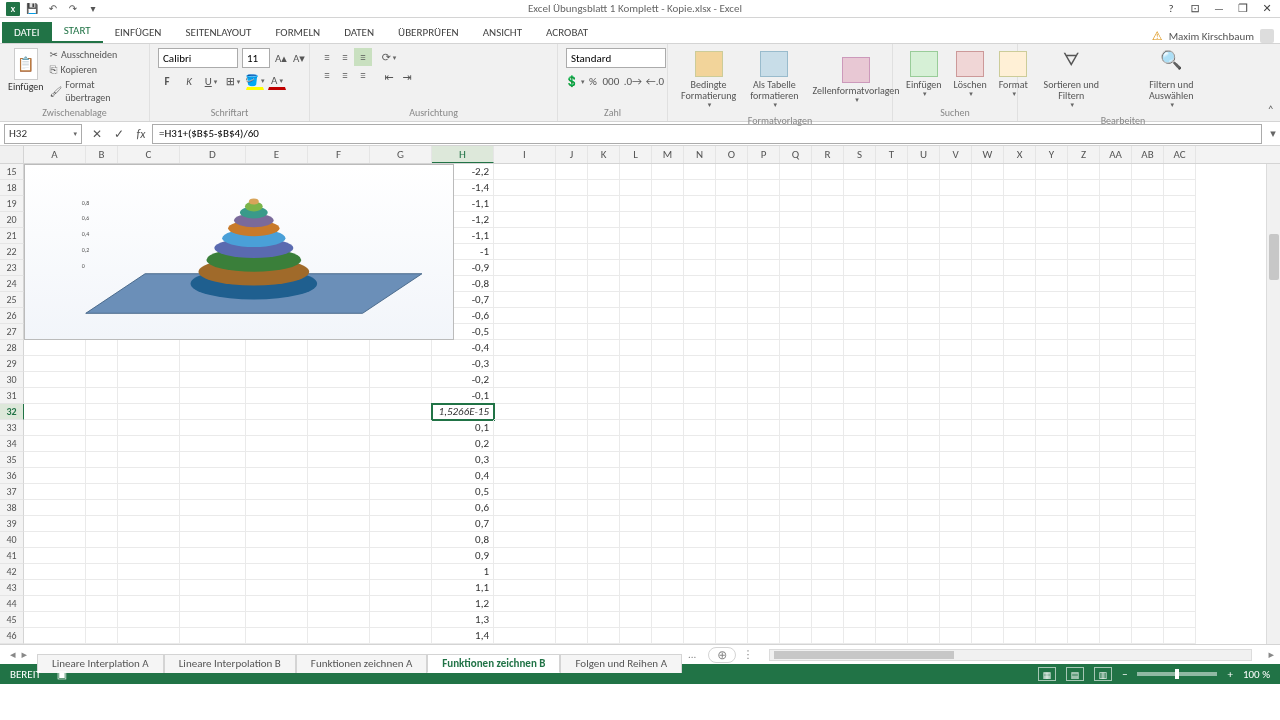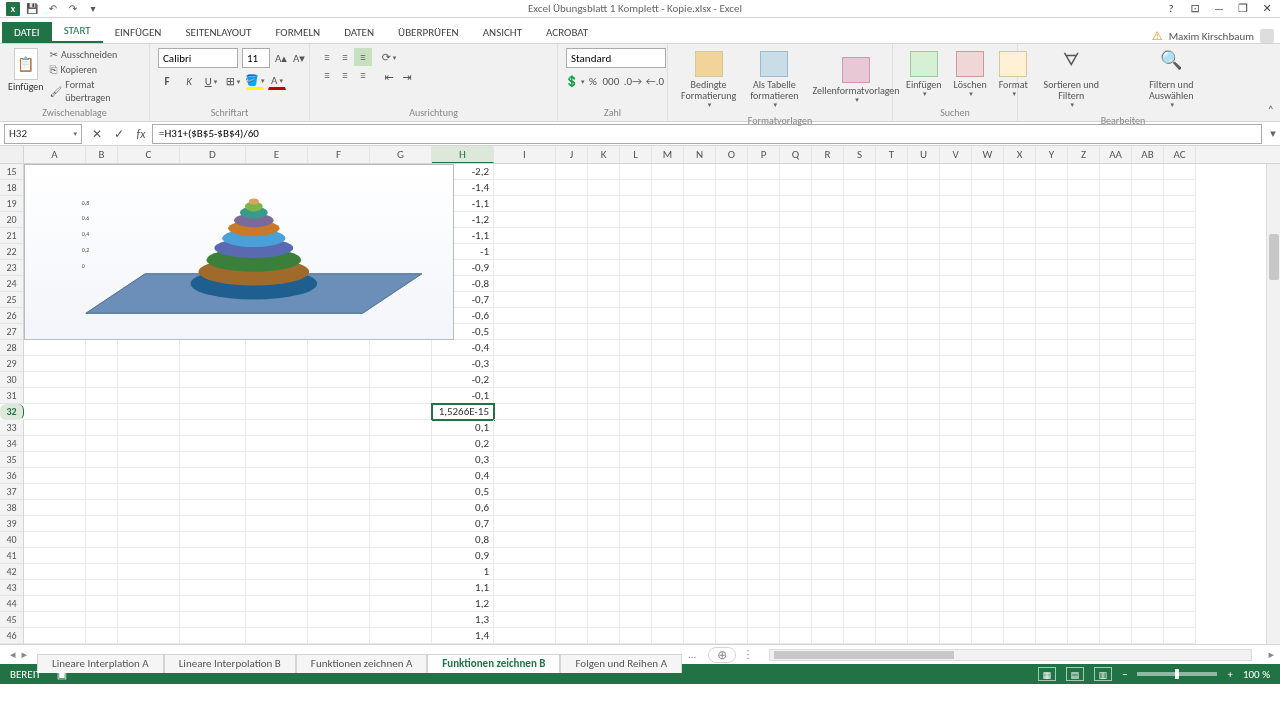--- a/index.html
+++ b/index.html
@@ -56,23 +56,23 @@
 
 
 .grid-wrap { position:relative; height: 498px; overflow:hidden; background:#fff; }
 .col-headers { height:18px; display:flex; background:#f3f3f3; border-bottom:1px solid #d4d4d4; }
 .corner { width:24px; border-right:1px solid #d4d4d4; background:#f0f0f0;}
 .col-h { border-right:1px solid #e5e5e5; text-align:center; font-size:11px; color:#555; line-height:18px; }
 .col-h.sel { background:#dde8da; color:#217346; border-bottom:1px solid #217346;}
 .rows { position:absolute; top:18px; left:0; right:0; bottom:0; }
 .row { height:16px; display:flex; }
 .row-h { width:24px; border-right:1px solid #d4d4d4; border-bottom:1px solid #e5e5e5; background:#f3f3f3; text-align:center; font-size:10px; color:#555; line-height:16px; }
-.row-h.sel { background:#dde8da; color:#217346; font-weight:bold; border-right:1px solid #217346;border-radius:6px;}
+.row-h.sel { background:#dde8da; color:#217346; font-weight:bold; border-right:1px solid #217346;}
 .cell { border-right:1px solid #eaeaea; border-bottom:1px solid #eaeaea; font-size:11px; text-align:right; padding:0 4px; line-height:16px; overflow:hidden; white-space:nowrap; }
-.cell.selected { outline:2px solid #217346; outline-offset:-1px; background:#fff; }
+.cell.selected { outline:2px solid #217346; outline-offset:-1px; background:#fff;font-style:italic; }
 .chart-overlay { position:absolute; top:18px; left:24px; width:430px; height:176px; border:1px solid #bbb; background:linear-gradient(180deg,#ffffff,#f2f5fa); overflow:hidden; }
 .chart-overlay svg { width:100%; height:100%; }
 .vscroll { position:absolute; right:0; top:18px; bottom:0; width:14px; background:#f1f1f1; border-left:1px solid #dcdcdc; }
 .vscroll .thumb { position:absolute; left:2px; width:10px; background:#c7c7c7; border-radius:2px; }
 
 
 .sheet-bar { height:20px; border-top:1px solid #d4d4d4; display:flex; align-items:center; background:#fff; font-size:11px; }
 .sheet-nav { display:flex; gap:6px; padding:0 10px; color:#888; }
 .sheet-tab { padding:2px 14px; border:1px solid #d4d4d4; border-bottom:none; background:#f5f5f5; color:#555; margin-top:18px; }
 .sheet-tab.active { background:#fff; border-bottom:1px solid #fff; font-weight:bold; color:#217346; }

